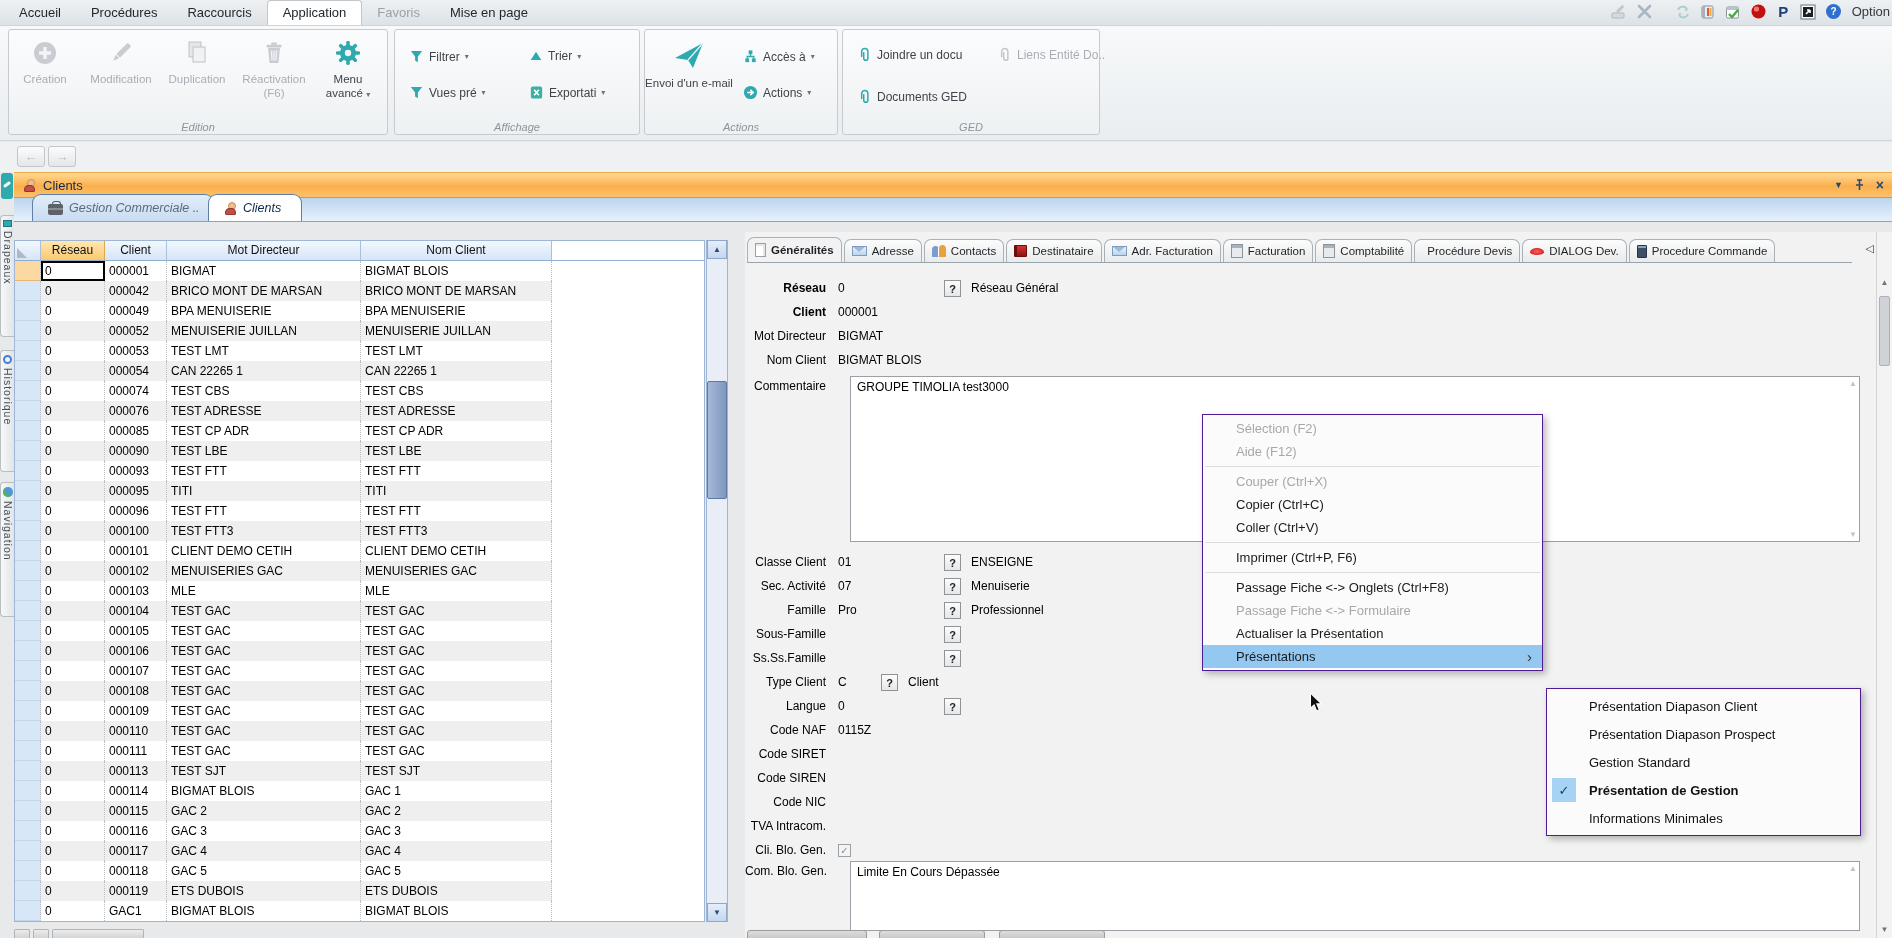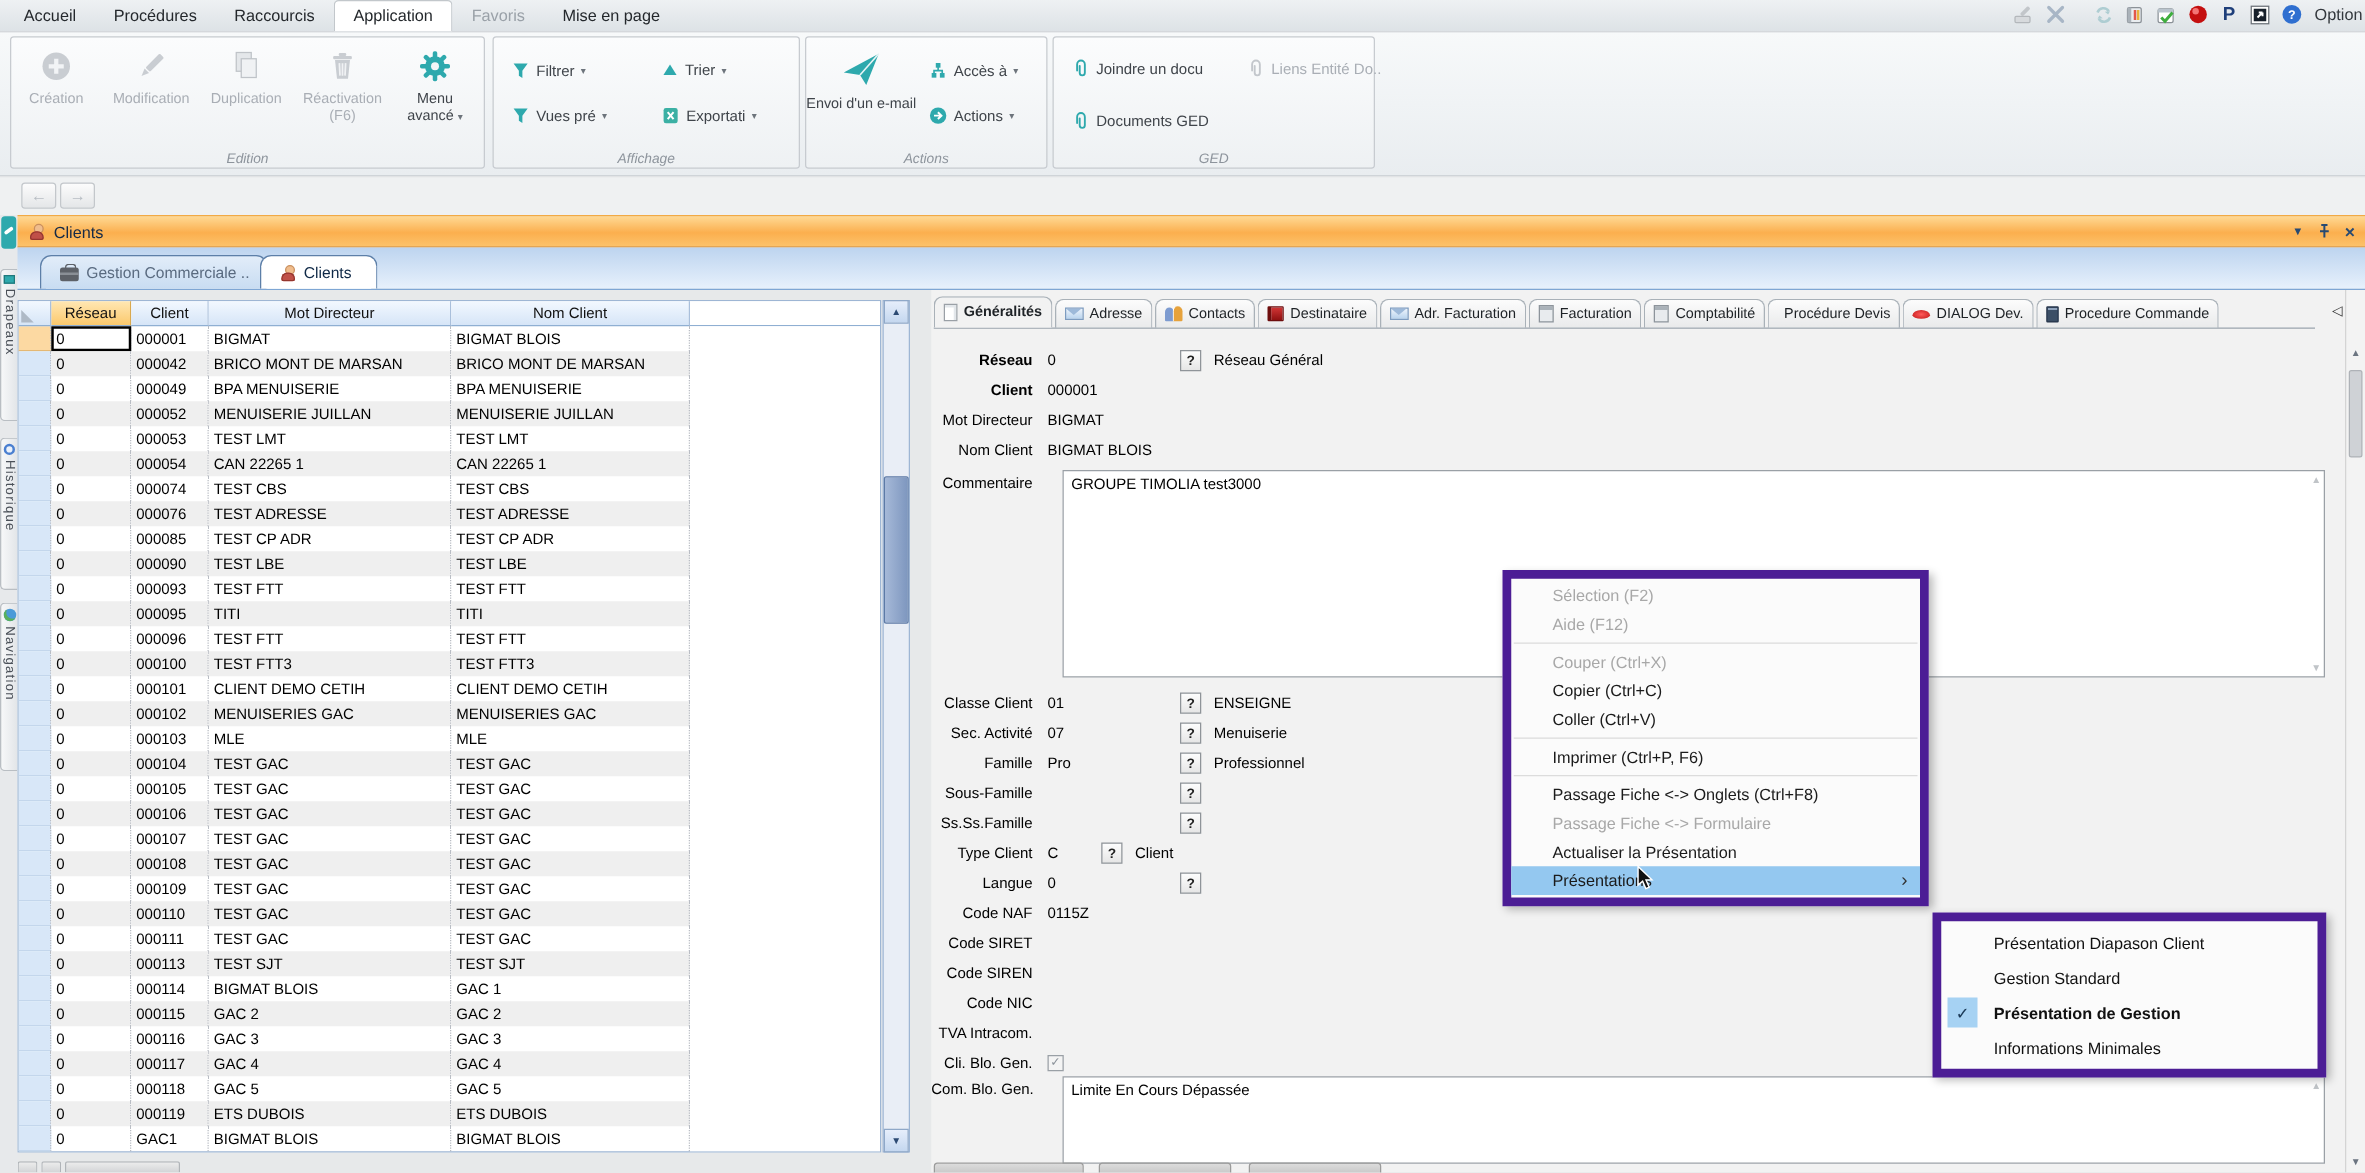--- a/index.html
+++ b/index.html
@@ -68,22 +68,22 @@
   .person-icon::before { content:""; position:absolute; left:3.5px; top:0; width:6px; height:6px;
     border-radius:50%; background:#f0bd8d; border:1px solid #c98f5d; }
   .person-icon::after { content:""; position:absolute; left:1px; top:6px; width:11px; height:7px;
     border-radius:5px 5px 2px 2px; background:#c05048; box-shadow:inset 0 0 0 1px #94362f; }
   .briefcase-icon { width:15px; height:11px; background:#5d6168; border-radius:2px; position:relative; margin-top:3px; flex:none; }
   .briefcase-icon::before { content:""; position:absolute; left:4px; top:-3px; width:7px; height:4px;
     border:1.5px solid #5d6168; border-bottom:none; border-radius:3px 3px 0 0; }
   .briefcase-icon::after { content:""; position:absolute; left:0; top:4px; right:0; height:1.5px; background:#8a8f96; }
 
   
-  #doctabs { position:absolute; left:14px; right:0; top:198px; height:34px;
-    background:linear-gradient(#bdd4ef,#e7f1fc); border-bottom:1px solid #7ea6d4; }
+  #doctabs { position:absolute; left:14px; right:0; top:198px; height:24px;
+    background:linear-gradient(#bdd4ef,#e7f1fc); border-bottom:1px solid #7ea6d4;font-style:italic; }
   .dtab2 { position:absolute; bottom:0; height:27px; display:flex; align-items:center; gap:6px;
     padding:0 13px 0 15px; border:1px solid #5d7fa8; border-bottom:none; border-radius:9px 9px 0 0;
     font-size:12.5px; }
   .dtab2-inactive { background:linear-gradient(#e2edf9,#c8dcf2); color:#5a6b80; }
   .dtab2-active { background:#fff; color:#0f2947; }
 
   
   #grid { position:absolute; left:14px; top:240px; width:691px; height:682px; background:#fff;
     border:1px solid #9eb6d4; font-size:12px; }
   .ghead { display:flex; height:20px; }
@@ -163,22 +163,22 @@
     border:1px solid #9b9b9b; border-radius:3px 3px 0 0; bottom:-2px; }
 
   
   #vscroll2 { position:absolute; left:1876px; top:232px; width:16px; bottom:0; background:#f3f3f3;
     border-left:1px solid #d4d4d4; }
   #vscroll2 .arr { position:absolute; left:0; right:0; text-align:center; font-size:8px; color:#6b7480; }
   #vscroll2 .thumb2 { position:absolute; left:2px; right:2px; top:64px; height:70px; background:#cfd2d6;
     border:1px solid #aeb2b7; border-radius:2px; }
 
   
-  .popmenu { position:absolute; background:#fbfbfb; border:7px solid #4c1d95;
-    box-shadow:3px 3px 7px rgba(0,0,0,.28); padding:2px 0; z-index:60;margin-top:42px; }
+  .popmenu { position:absolute; background:#fbfbfb; border:1px solid #4c1d95;
+    box-shadow:3px 3px 7px rgba(0,0,0,.28); padding:2px 0; z-index:60; }
   #cmenu { left:1202px; top:414px; width:341px; }
   .cmi { height:23px; line-height:23px; padding-left:33px; font-size:13px; color:#1b1b1b; position:relative; white-space:nowrap; }
   .cmi.dis { color:#a8a8a8; }
   .cmi.hl { background:#94c8f0; }
   .cmi-arrow { position:absolute; right:10px; top:0; font-size:15px; color:#333; }
   .cmsep { height:1px; background:#dcdcdc; margin:3px 2px 3px 2px; }
   #smenu { left:1546px; top:688px; width:315px; padding:3px 0; }
   .smi { height:28px; display:flex; align-items:center; padding-left:42px; font-size:13px; color:#111;
     position:relative; white-space:nowrap; }
   .smi.checked { font-weight:bold; }
@@ -915,20 +915,23 @@
       <div class="cmi"><span class="cmi-label">Passage Fiche &lt;-&gt; Onglets (Ctrl+F8)</span></div>
       <div class="cmi dis"><span class="cmi-label">Passage Fiche &lt;-&gt; Formulaire</span></div>
       <div class="cmi"><span class="cmi-label">Actualiser la Présentation</span></div>
       <div class="cmi hl"><span class="cmi-label">Présentations</span><span class="cmi-arrow">›</span></div>
     </div>
   <div id="smenu" class="popmenu">
       <div class="smi">
         <span>Présentation Diapason Client</span>
       </div>
       <div class="smi">
+        <span>Présentation Diapason Prospect</span>
+      </div>
+      <div class="smi">
         <span>Gestion Standard</span>
       </div>
       <div class="smi checked">
         <span class="chk">✓</span>
         <span>Présentation de Gestion</span>
       </div>
       <div class="smi">
         <span>Informations Minimales</span>
       </div>
     </div>

